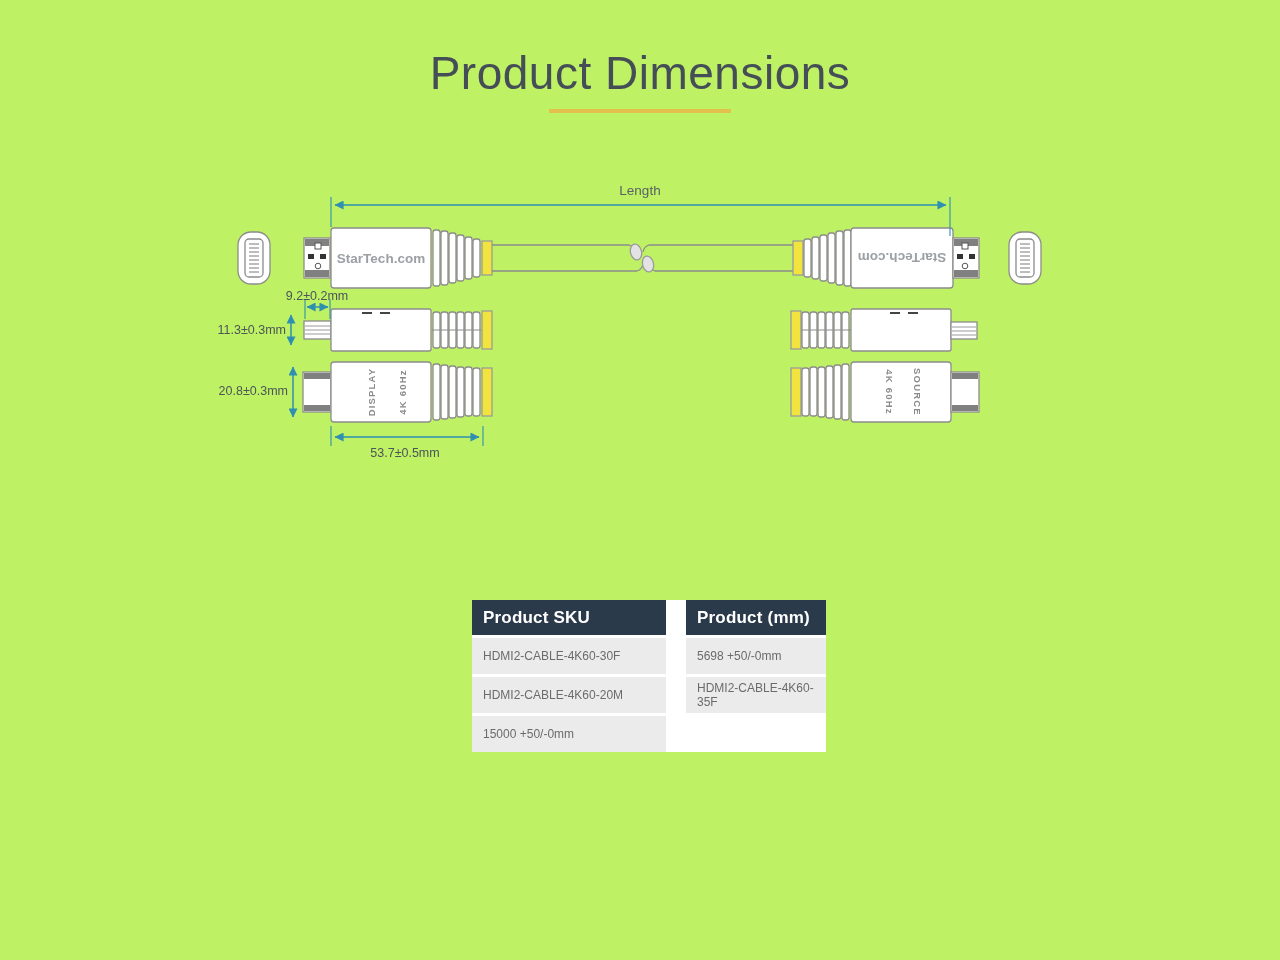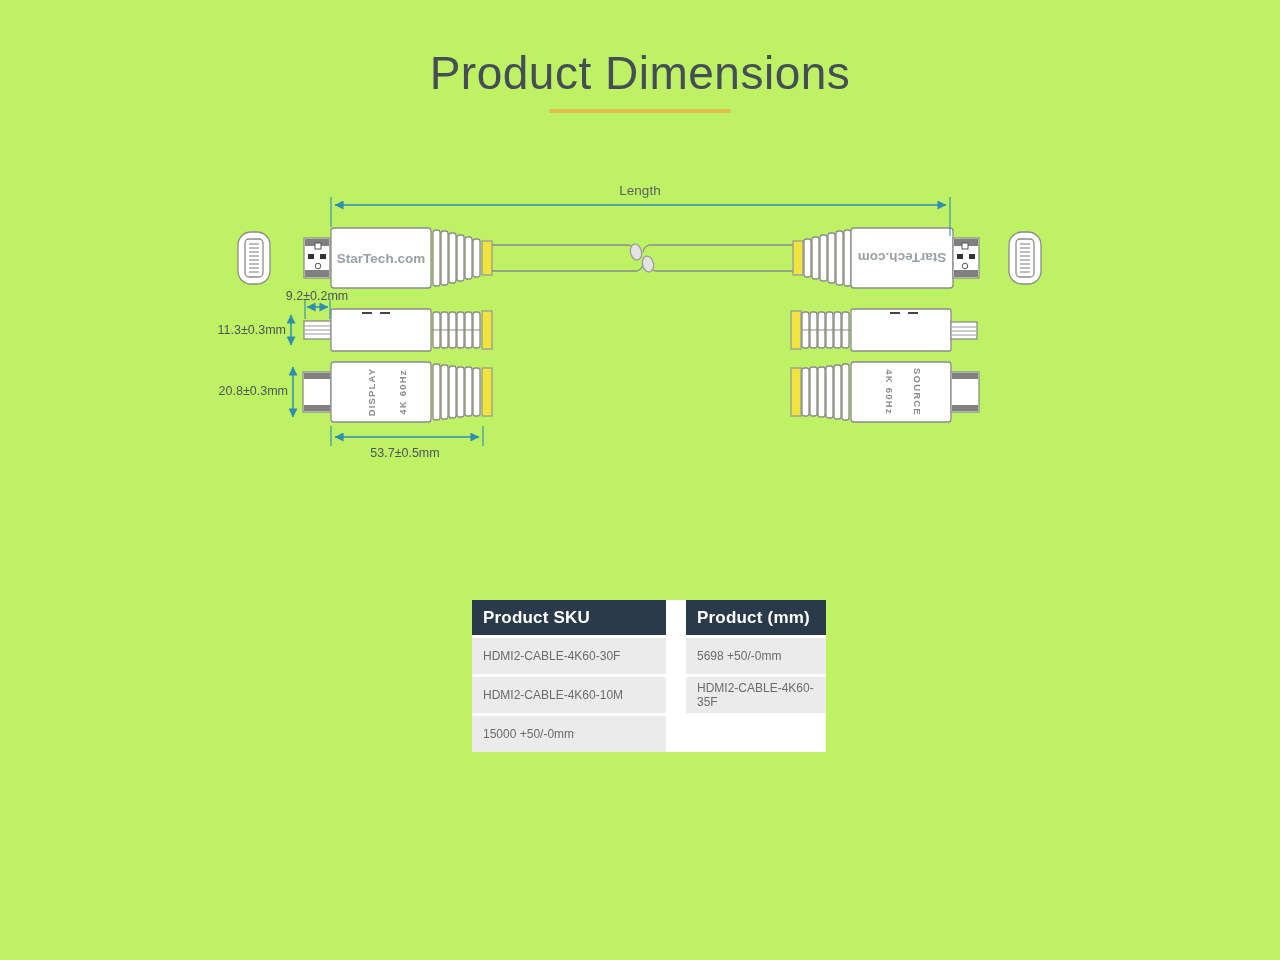--- a/index.html
+++ b/index.html
@@ -229,20 +229,20 @@
     </g>
   </svg>
 
   <div class="sku-table">
     <div class="th">Product SKU</div>
     <div class="th">Product (mm)</div>
 
     <div class="td">HDMI2-CABLE-4K60-30F</div>
     <div class="td">5698 +50/-0mm</div>
 
-    <div class="td">HDMI2-CABLE-4K60-10M</div>
+    <div class="td">HDMI2-CABLE-4K60-20M</div>
 
     <div class="td">HDMI2-CABLE-4K60-35F</div>
 
     <div class="td">15000 +50/-0mm</div>
   </div>
 
 </div>
 
 </body></html>

